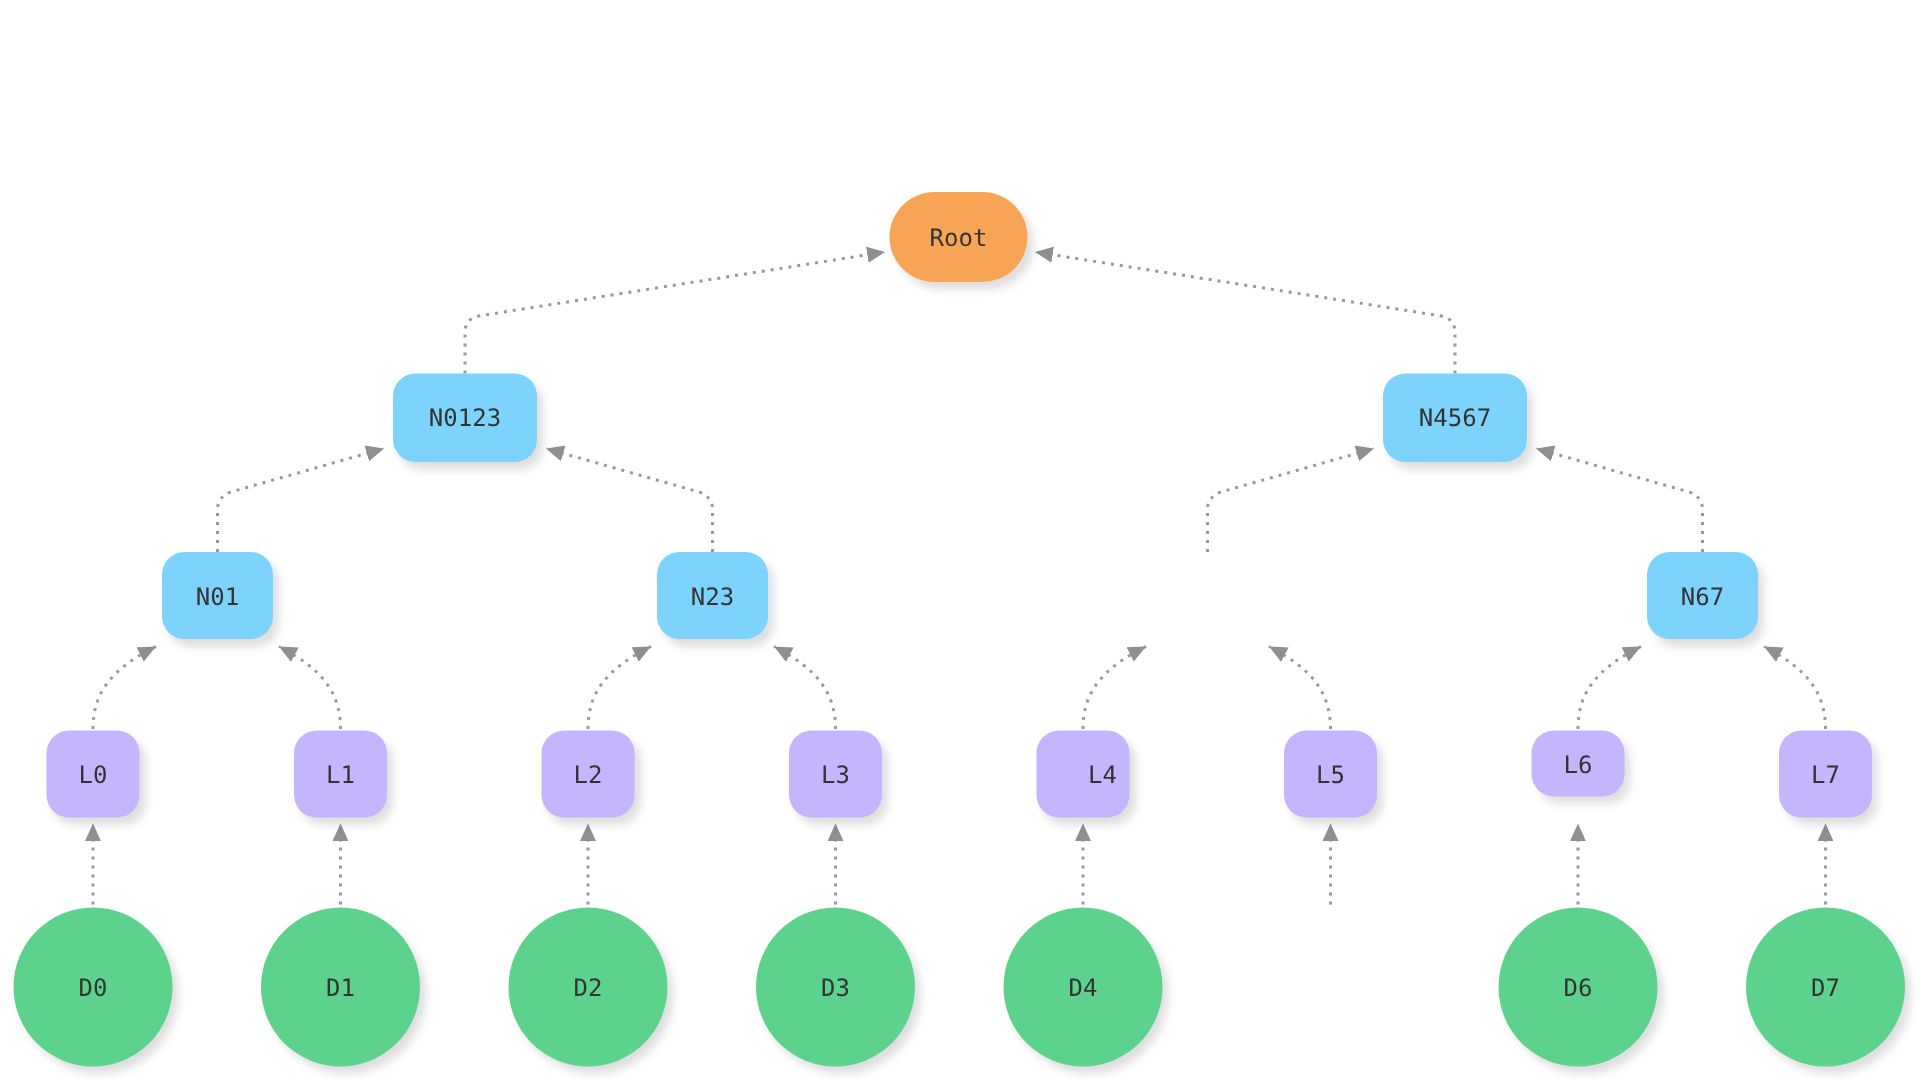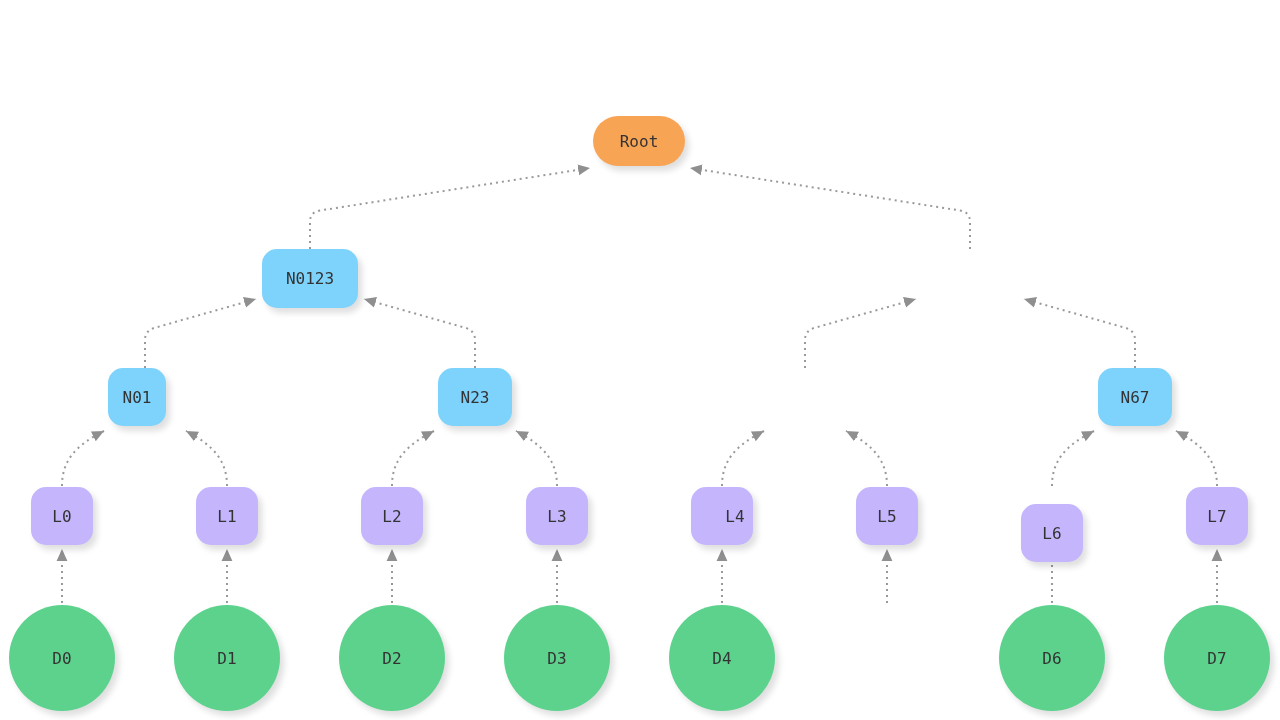--- a/index.html
+++ b/index.html
@@ -58,35 +58,36 @@
       <path d="M227,603 L227,549" marker-end="url(#arrow)"></path>
       <path d="M392,603 L392,549" marker-end="url(#arrow)"></path>
       <path d="M557,603 L557,549" marker-end="url(#arrow)"></path>
       <path d="M722,603 L722,549" marker-end="url(#arrow)"></path>
       <path d="M887,603 L887,549" marker-end="url(#arrow)"></path>
       <path d="M1052,603 L1052,549" marker-end="url(#arrow)"></path>
       <path d="M1217,603 L1217,549" marker-end="url(#arrow)"></path>
     </g>
   </svg>
 
-  <div class="node node-root" style="left:593px;top:116px;width:92px;height:50px;">Root</div>
+  <div class="node node-root" style="left:593px;top:128px;width:92px;height:60px;">Root</div>
 
   <div class="node node-branch" style="left:262px;top:249px;width:96px;height:59px;">N0123</div>
+  <div class="node node-branch" style="left:922px;top:249px;width:96px;height:59px;">N4567</div>
 
-  <div class="node node-branch" style="left:108px;top:368px;width:58px;height:58px;">N01</div>
+  <div class="node node-branch" style="left:108px;top:368px;width:74px;height:58px;">N01</div>
   <div class="node node-branch" style="left:438px;top:368px;width:74px;height:58px;">N23</div>
   <div class="node node-branch" style="left:1098px;top:368px;width:74px;height:58px;">N67</div>
 
   <div class="node node-leaf" style="left:31px;top:487px;width:62px;height:58px;">L0</div>
   <div class="node node-leaf" style="left:196px;top:487px;width:62px;height:58px;">L1</div>
   <div class="node node-leaf" style="left:361px;top:487px;width:62px;height:58px;">L2</div>
   <div class="node node-leaf" style="left:526px;top:487px;width:62px;height:58px;">L3</div>
   <div class="node node-leaf" style="left:691px;top:487px;width:62px;height:58px;padding-left:26px;">L4</div>
   <div class="node node-leaf" style="left:856px;top:487px;width:62px;height:58px;">L5</div>
-  <div class="node node-leaf" style="left:1021px;top:487px;width:62px;height:58px;margin-top:17px;">L6</div>
+  <div class="node node-leaf" style="left:1021px;top:487px;width:62px;height:44px;">L6</div>
   <div class="node node-leaf" style="left:1186px;top:487px;width:62px;height:58px;">L7</div>
 
   <div class="node node-data" style="left:9px;top:605px;width:106px;height:106px;">D0</div>
   <div class="node node-data" style="left:174px;top:605px;width:106px;height:106px;">D1</div>
   <div class="node node-data" style="left:339px;top:605px;width:106px;height:106px;">D2</div>
   <div class="node node-data" style="left:504px;top:605px;width:106px;height:106px;">D3</div>
   <div class="node node-data" style="left:669px;top:605px;width:106px;height:106px;">D4</div>
   <div class="node node-data" style="left:999px;top:605px;width:106px;height:106px;">D6</div>
   <div class="node node-data" style="left:1164px;top:605px;width:106px;height:106px;">D7</div>
 

